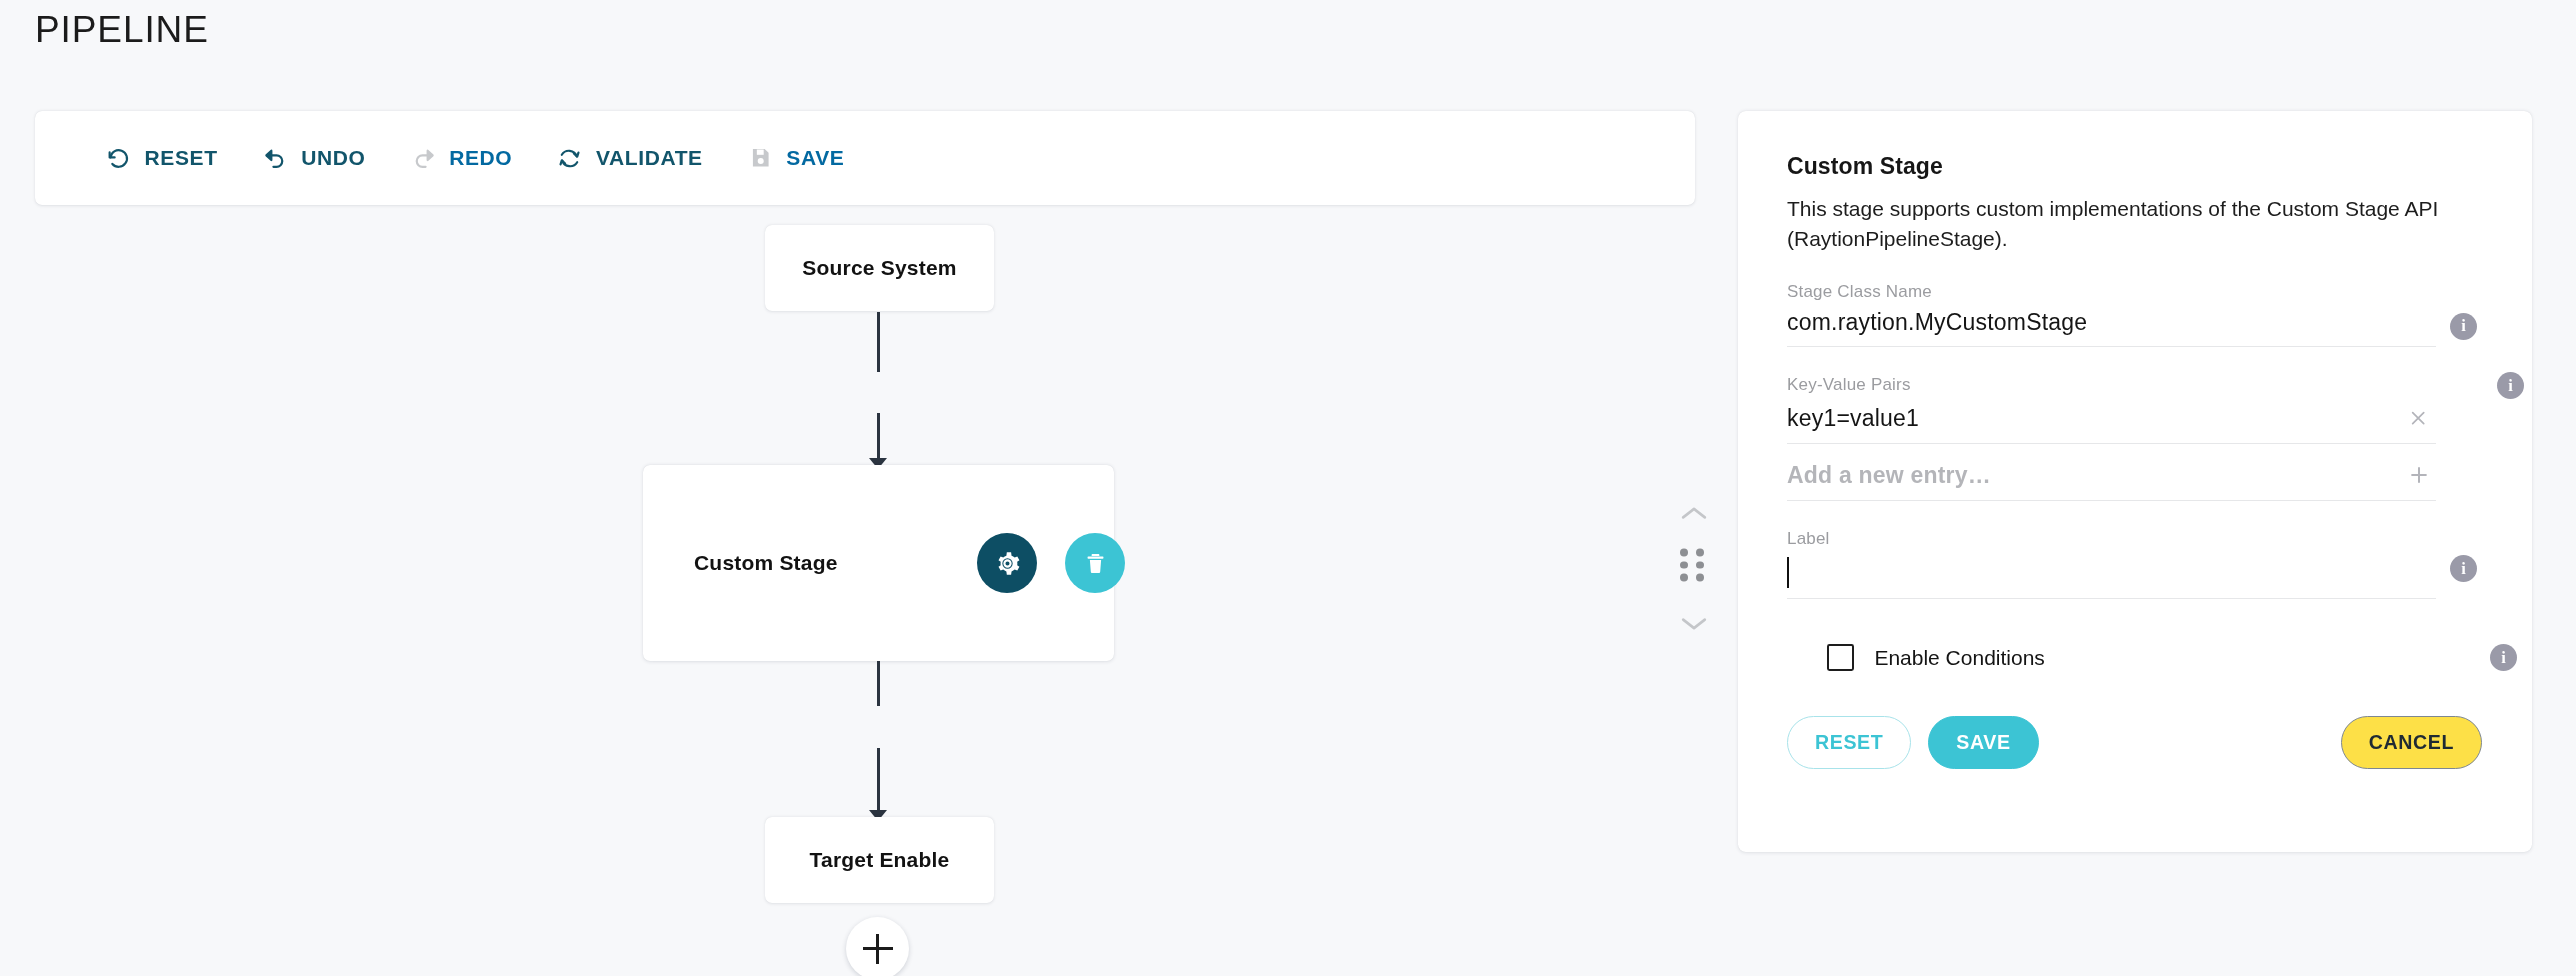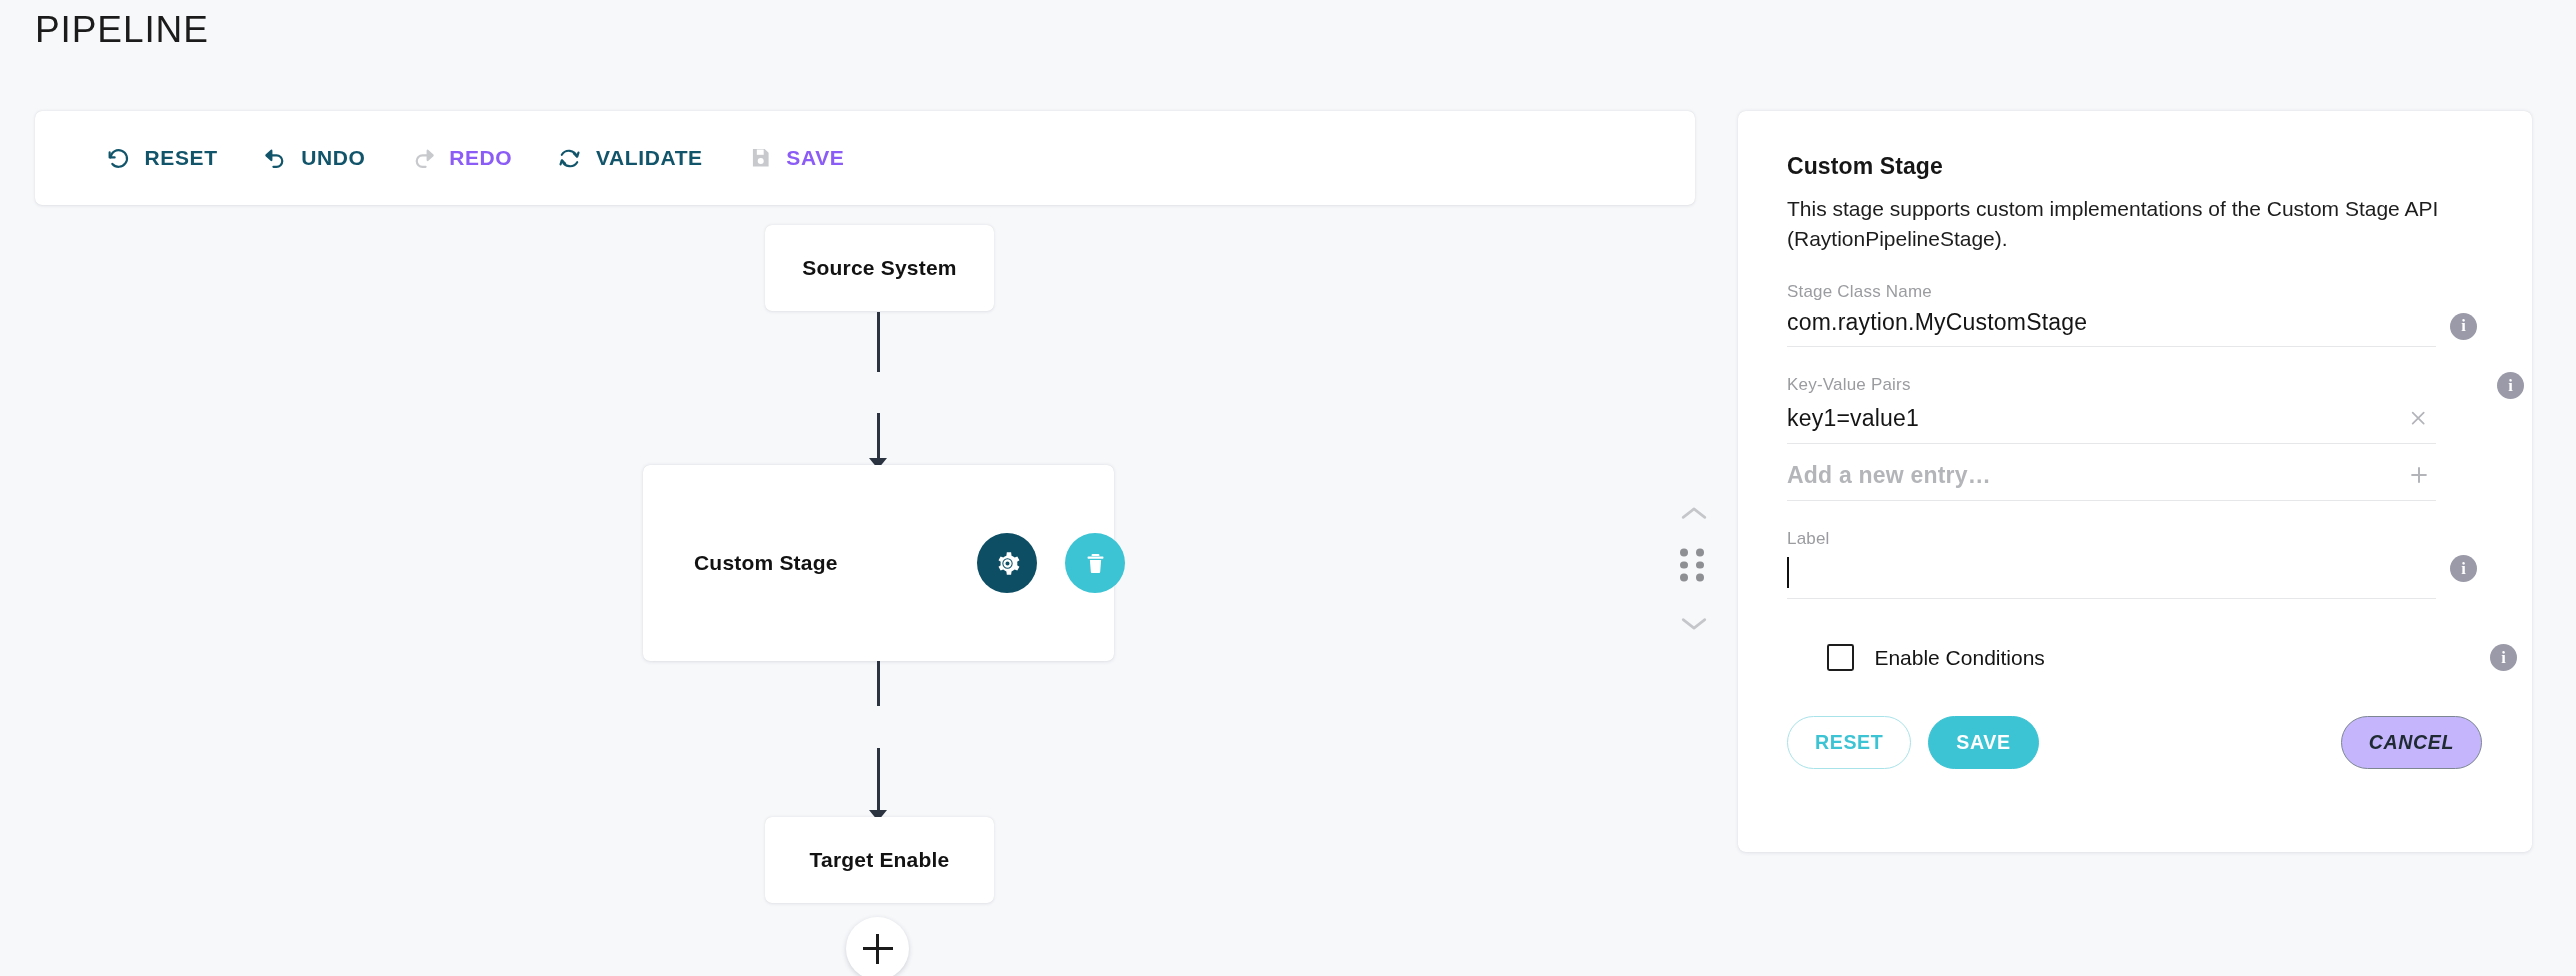--- a/index.html
+++ b/index.html
@@ -64,21 +64,21 @@
     padding: 4.7px 3.1px;
   }
   .tb-btn .tb-label {
     font-size: 21px;
     font-weight: 700;
     letter-spacing: 0.6px;
     color: #12556b;
     white-space: nowrap;
   }
   .tb-btn.disabled { cursor: default; }
-  .tb-btn.disabled .tb-label { color: #8b5cf6; }
+  .tb-btn.disabled .tb-label { color: #0369a1; }
   .tb-icon { display: flex; align-items: center; justify-content: center; width: 27px; height: 27px; }
   .tb-icon svg { display: block; }
 
   
   .flow {
     position: absolute;
     left: 16px;
     top: 205px;
     width: 1709px;
     height: 817px;
@@ -376,25 +376,24 @@
     color: #3cc4d4;
     border: 1.6px solid #a8e3ea;
   }
   .pill-save {
     background: #3cc4d4;
     color: #ffffff;
     border: 1.6px solid #3cc4d4;
     margin-left: 17px;
   }
   .pill-cancel {
-    background: #c4b5fd;
+    background: #fde047;
     color: #1f2a33;
     border: 1.6px solid #7d8792;
     margin-left: auto;
-    font-style: italic;
   }
 </style>
 </head>
 <body>
 
 <div class="page-title">PIPELINE</div>
 
 <div class="left-col">
 
   <div class="toolbar-card">

